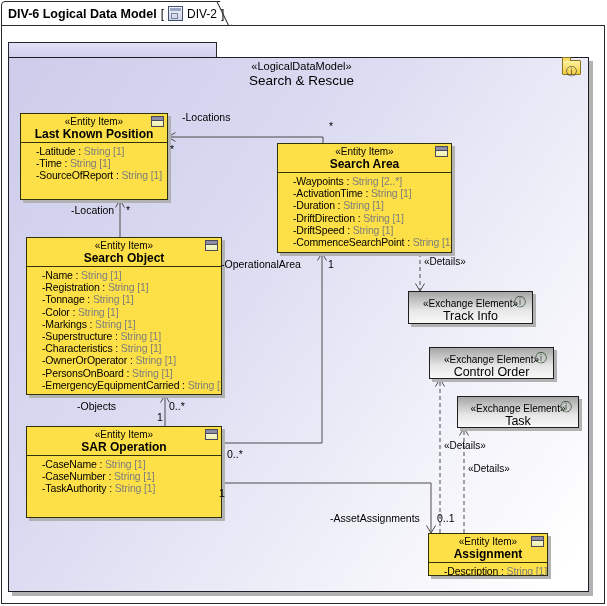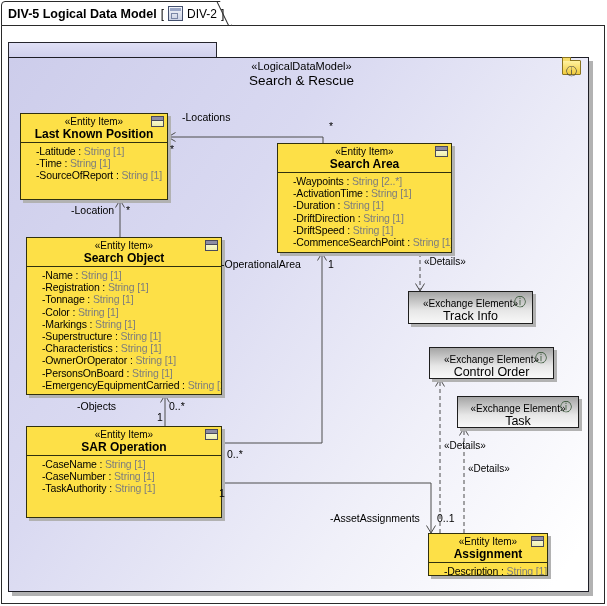--- a/index.html
+++ b/index.html
@@ -67,21 +67,21 @@
   svg.wires { position:absolute; left:0; top:0; }
 </style>
 </head>
 <body>
 
 <div class="canvas">
 
   <div class="page-border"></div>
 
   <div class="diagram-tab">
-    <span class="tab-title">DIV-5 Logical Data Model</span>
+    <span class="tab-title">DIV-6 Logical Data Model</span>
     <span class="tab-plain">[</span>
     <span class="tab-icon">
         <i></i>
         <b></b>
       </span>
     <span class="tab-plain">DIV-2</span>
     <span class="tab-plain">]</span>
     <span class="slant"></span>
   </div>
 

